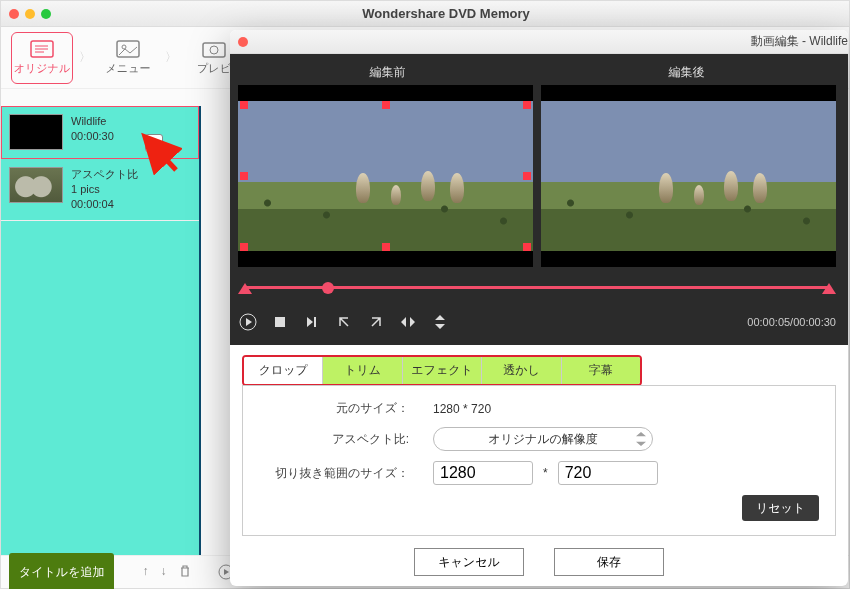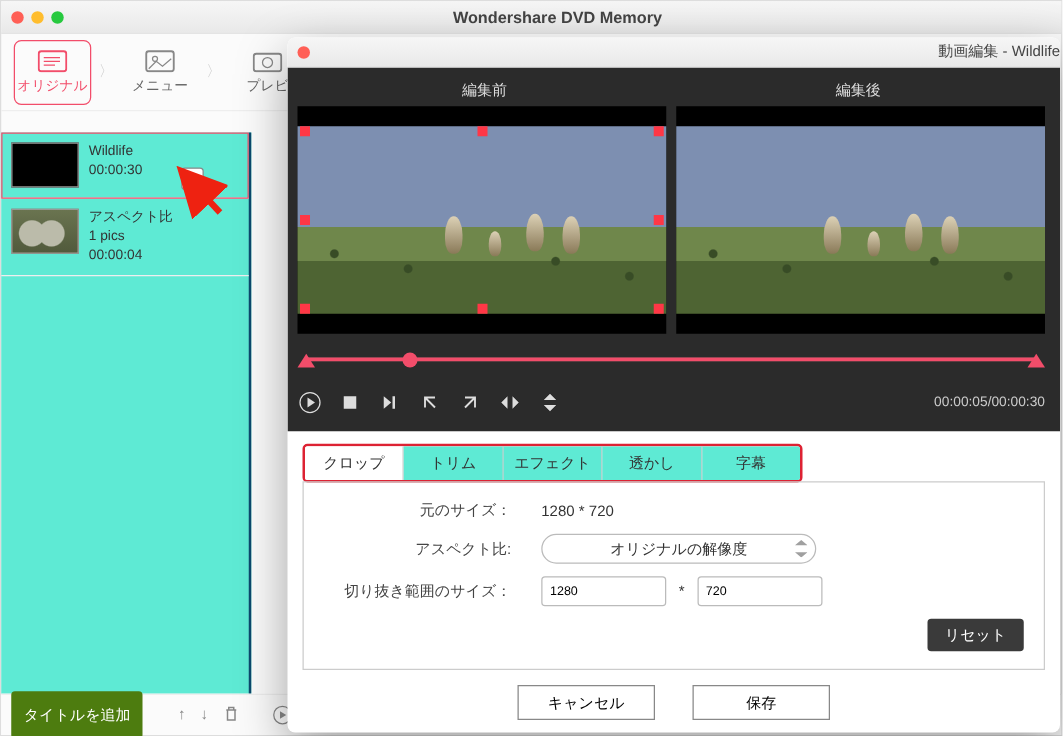--- a/index.html
+++ b/index.html
@@ -199,21 +199,21 @@
 
   .tabs-section { padding: 10px 12px 0 12px; }
   .tabs-row {
     display:flex; border:2px solid #d23; border-radius:4px;
     width: 400px; overflow:hidden;
   }
   .tabs-row .tab {
     flex:1; text-align:center;
     padding:5px 0; font-size:12px;
     border-right:1px solid #ccc;
-    background:#5eead4; cursor:pointer;
+    background:#bef264; cursor:pointer;
   }
   .tabs-row .tab:last-child{border-right:none;}
   .tabs-row .tab.active{ background:#fff; font-weight:500; }
 
   .form {
     border:1px solid #ccc; margin-top:-1px;
     padding: 14px 16px 14px 16px;
   }
   .form-row { display:flex; align-items:center; margin-bottom:10px; }
   .form-row label { width:150px; text-align:right; margin-right:24px; color:#444; font-size:12px;}
@@ -221,21 +221,21 @@
   .sel {
     width: 220px; height:24px; border:1px solid #bbb; border-radius:12px;
     background:#fff; padding:0 8px; font-size:12px;
     display:flex; align-items:center; justify-content:center; position:relative;
   }
   .sel::after{ content:""; position:absolute; right:6px; top:4px; width:10px;height:14px;
     background: linear-gradient(#777,#777); clip-path: polygon(50% 0,100% 30%,0 30%,50% 0,0 70%,100% 70%,50% 100%,0 70%);
     opacity:.7;}
   .txtin {
     width: 100px; height:24px; border:1px solid #bbb; border-radius:3px;
-    padding: 0 6px; font-size:10px;
+    padding: 0 6px; font-size:16px;
   }
   .reset-btn {
     float:right; background:#3a3a3a; color:#fff;
     border:none; height:26px; padding:0 14px; border-radius:3px;
     font-size:12px; cursor:pointer;
   }
 
   .dlg-buttons {
     display:flex; justify-content:center; gap:30px;
     padding: 12px 0;

